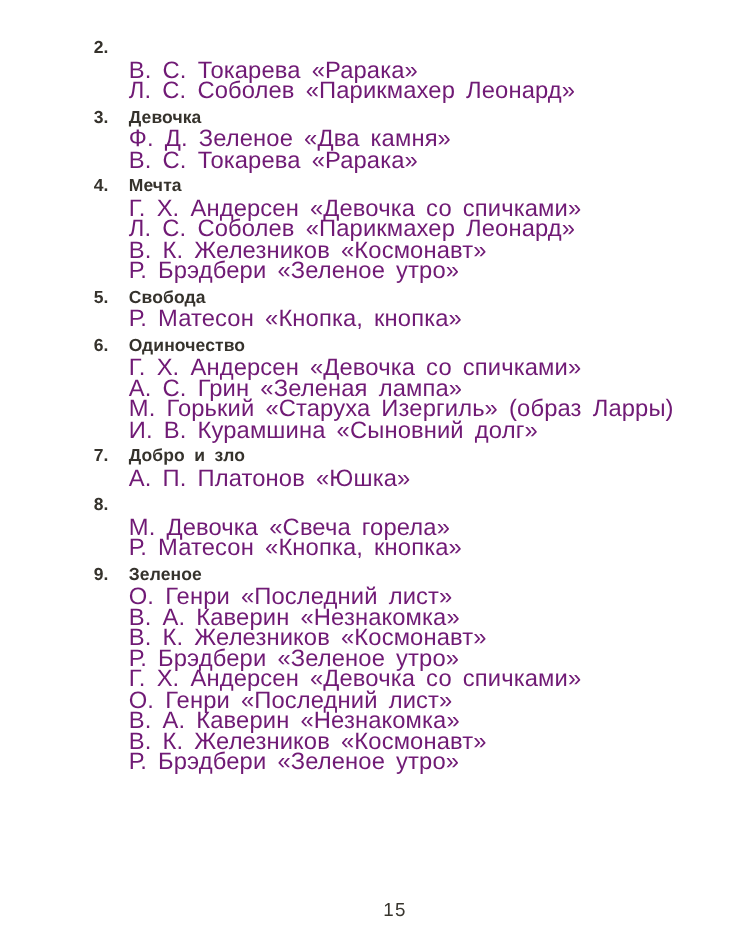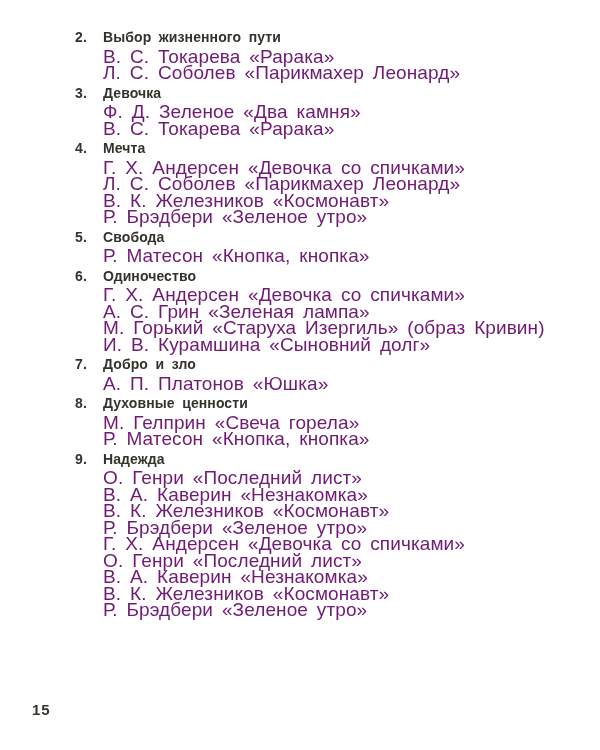--- a/index.html
+++ b/index.html
@@ -38,41 +38,40 @@
   .work {
     padding-left: 103px;
     font-size: 19px;
     line-height: 16.5px;
     color: #701a75;
     word-spacing: 3.5px;
     letter-spacing: 0.1px;
   }
   .page-number {
     position: absolute;
-    top: 701px;
+    top: 720px;
     left: 0;
     width: 100%;
     box-sizing: border-box;
     padding-left: 32px;
-    text-align: left;
+    text-align: center;
     font-size: 15px;
-    font-weight: bold;
+    font-weight: normal;
     color: #38352e;
     letter-spacing: 1px;
   }
 </style>
 </head>
 <body>
 
 <div class="page">
   <div class="toc" id="toc">
       <div class="section">
         <div class="heading-row">
           <span class="section-num">2.</span>
-          <span class="section-title">Выбор жизненного пути</span>
         </div>
         <div class="work">В. С. Токарева «Рарака»</div>
         <div class="work">Л. С. Соболев «Парикмахер Леонард»</div>
       </div>
       <div class="section">
         <div class="heading-row">
           <span class="section-num">3.</span>
           <span class="section-title">Девочка</span>
         </div>
         <div class="work">Ф. Д. Зеленое «Два камня»</div>
@@ -95,42 +94,41 @@
         </div>
         <div class="work">Р. Матесон «Кнопка, кнопка»</div>
       </div>
       <div class="section">
         <div class="heading-row">
           <span class="section-num">6.</span>
           <span class="section-title">Одиночество</span>
         </div>
         <div class="work">Г. Х. Андерсен «Девочка со спичками»</div>
         <div class="work">А. С. Грин «Зеленая лампа»</div>
-        <div class="work">М. Горький «Старуха Изергиль» (образ Кривин)</div>
+        <div class="work">М. Горький «Старуха Изергиль» (образ Ларры)</div>
         <div class="work">И. В. Курамшина «Сыновний долг»</div>
       </div>
       <div class="section">
         <div class="heading-row">
           <span class="section-num">7.</span>
           <span class="section-title">Добро и зло</span>
         </div>
         <div class="work">А. П. Платонов «Юшка»</div>
       </div>
       <div class="section">
         <div class="heading-row">
           <span class="section-num">8.</span>
-          <span class="section-title">Духовные ценности</span>
         </div>
-        <div class="work">М. Гелприн «Свеча горела»</div>
+        <div class="work">М. Девочка «Свеча горела»</div>
         <div class="work">Р. Матесон «Кнопка, кнопка»</div>
       </div>
       <div class="section">
         <div class="heading-row">
           <span class="section-num">9.</span>
-          <span class="section-title">Надежда</span>
+          <span class="section-title">Зеленое</span>
         </div>
         <div class="work">О. Генри «Последний лист»</div>
         <div class="work">В. А. Каверин «Незнакомка»</div>
         <div class="work">В. К. Железников «Космонавт»</div>
         <div class="work">Р. Брэдбери «Зеленое утро»</div>
       </div>
       <div class="section">
         <div class="work">Г. Х. Андерсен «Девочка со спичками»</div>
         <div class="work">О. Генри «Последний лист»</div>
         <div class="work">В. А. Каверин «Незнакомка»</div>

